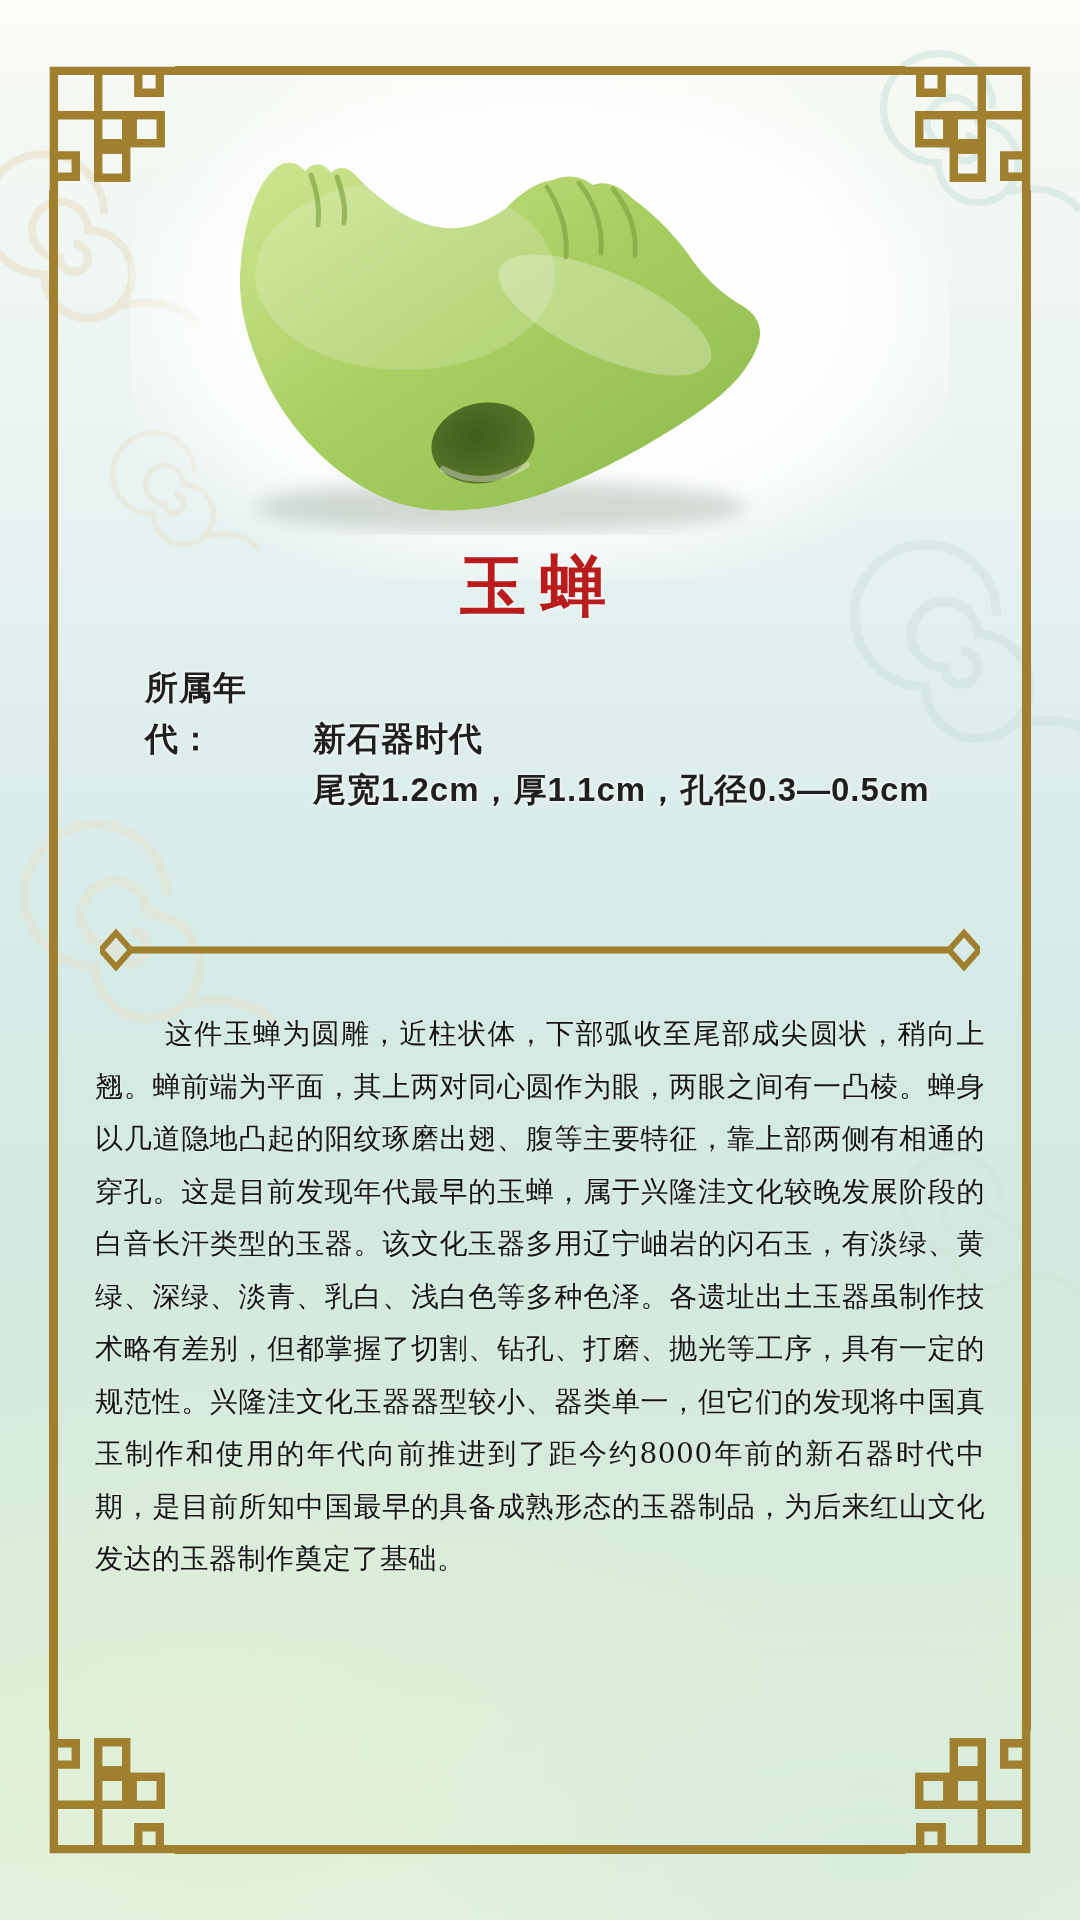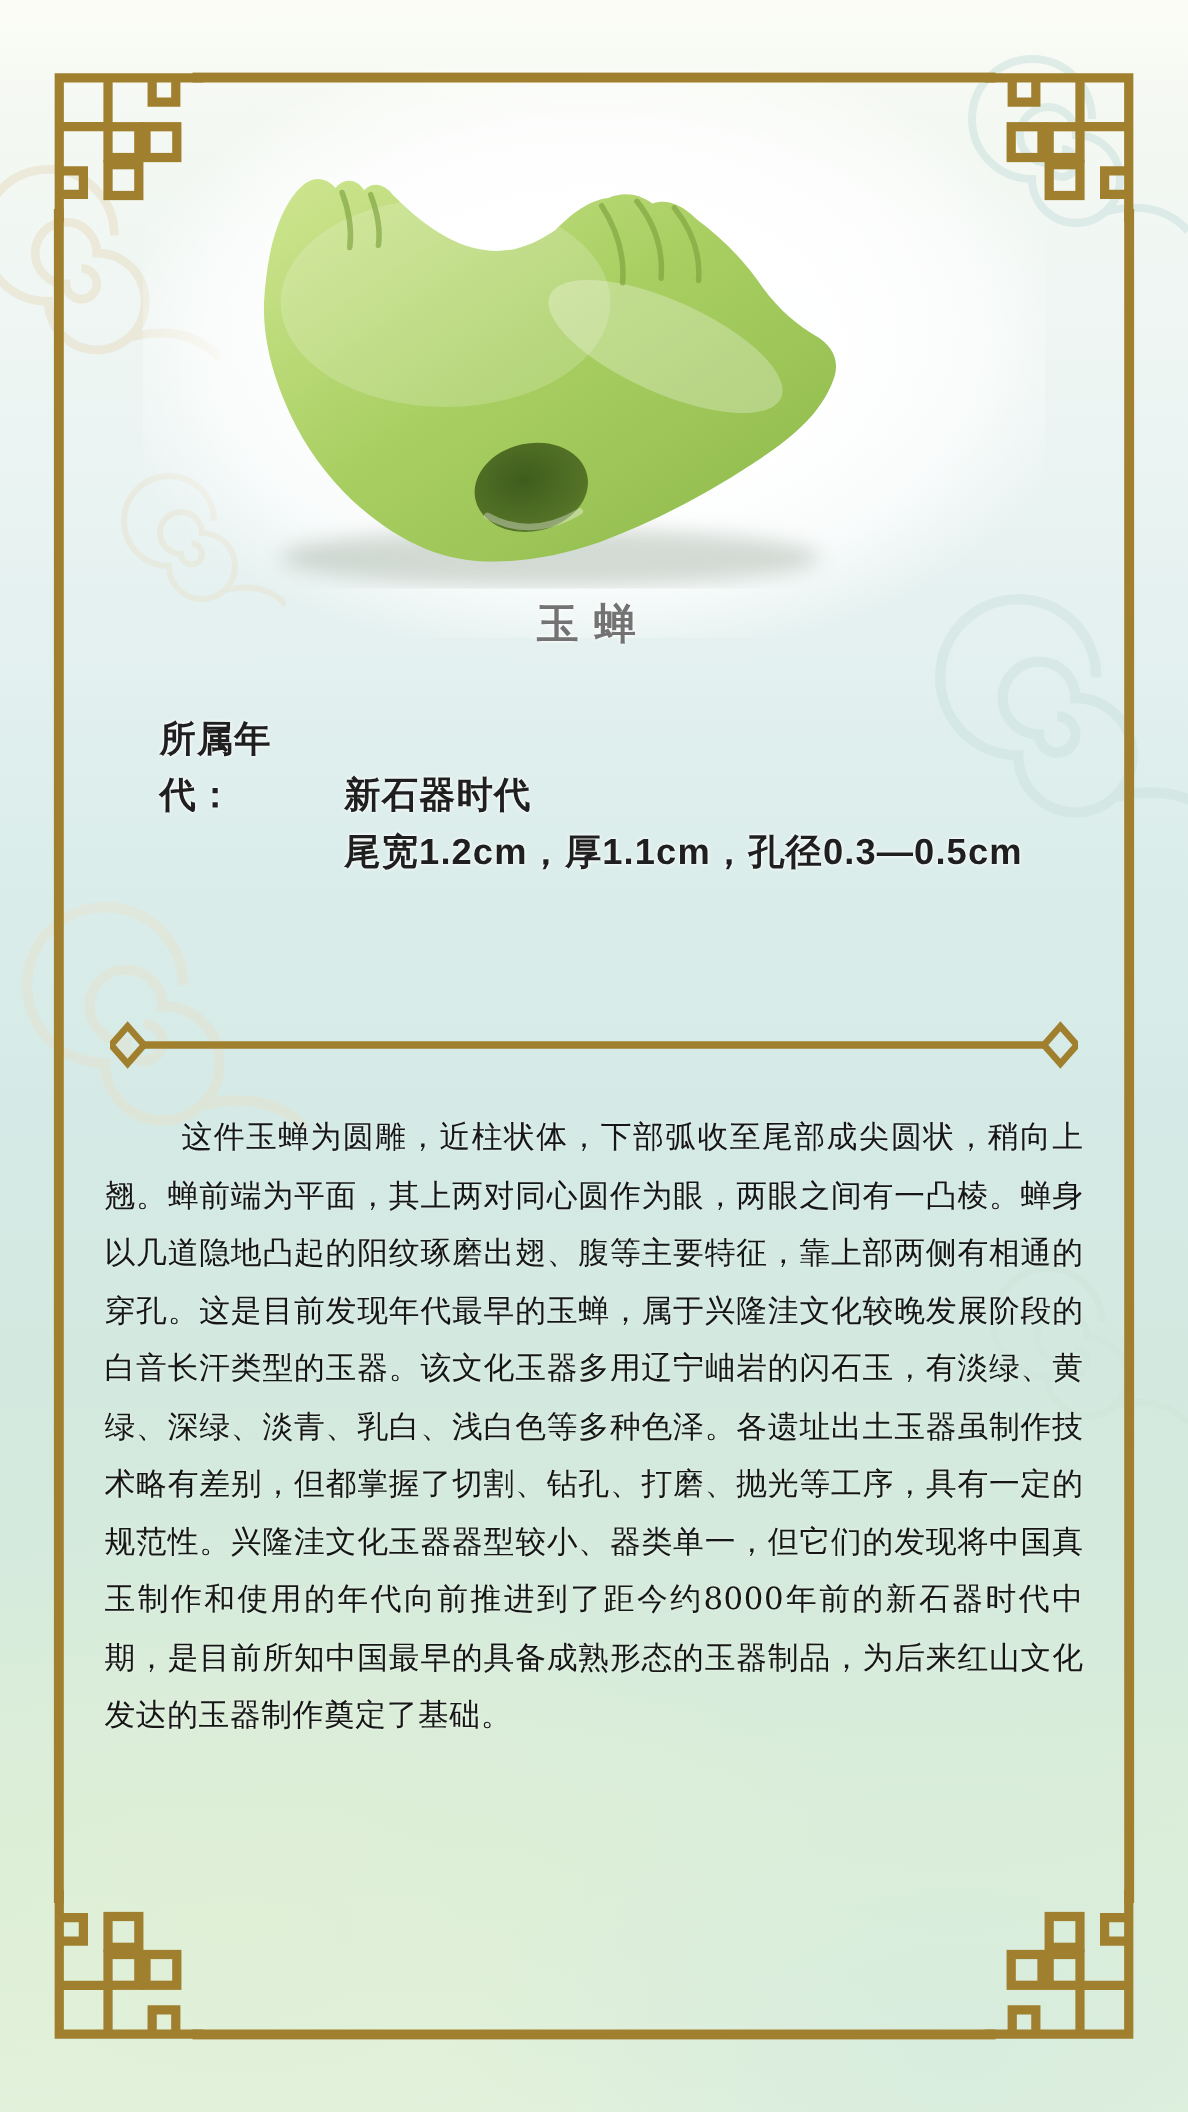--- a/index.html
+++ b/index.html
@@ -35,31 +35,31 @@
   .corner{position:absolute;width:140px;height:140px;color:#A0802E;}
   .corner-tl{left:45px;top:62px;}
   .corner-tr{left:895px;top:62px;transform:scaleX(-1);}
   .corner-bl{left:45px;top:1718px;transform:scaleY(-1);}
   .corner-br{left:895px;top:1718px;transform:scale(-1,-1);}
   
   .jade-photo{position:absolute;left:215px;top:125px;width:560px;height:410px;}
   
   .title{
     position:absolute;left:0;top:542px;width:1080px;text-align:center;
-    font-size:38px;font-weight:900;letter-spacing:14px;color:#737373;
+    font-size:66px;font-weight:900;letter-spacing:14px;color:#b91c1c;
     text-shadow:0 0 5px rgba(255,255,255,.95), 0 0 2px #fff;
   }
   
   .meta{
     position:absolute;left:145px;top:646px;width:820px;
     font-size:33px;line-height:51px;font-weight:700;color:#1F1F1F;
     text-shadow:0 0 4px rgba(255,255,255,.95), 0 0 2px #fff;
     letter-spacing:1px;
   }
-  .meta .label{display:inline-block;width:168px;}
+  .meta .label{display:inline-block;width:168px;margin-top:16px;}
   .meta .cont{padding-left:168px;}
   
   .divider{position:absolute;left:100px;top:928px;width:880px;height:44px;}
   
   .desc{
     position:absolute;left:95px;top:1008px;width:890px;
     font-family:"DejaVu Serif","Liberation Serif",serif;
     font-size:28px;line-height:52.5px;color:#161616;
     text-align:justify;text-justify:inter-ideograph;
     text-indent:2.5em;letter-spacing:.5px;

